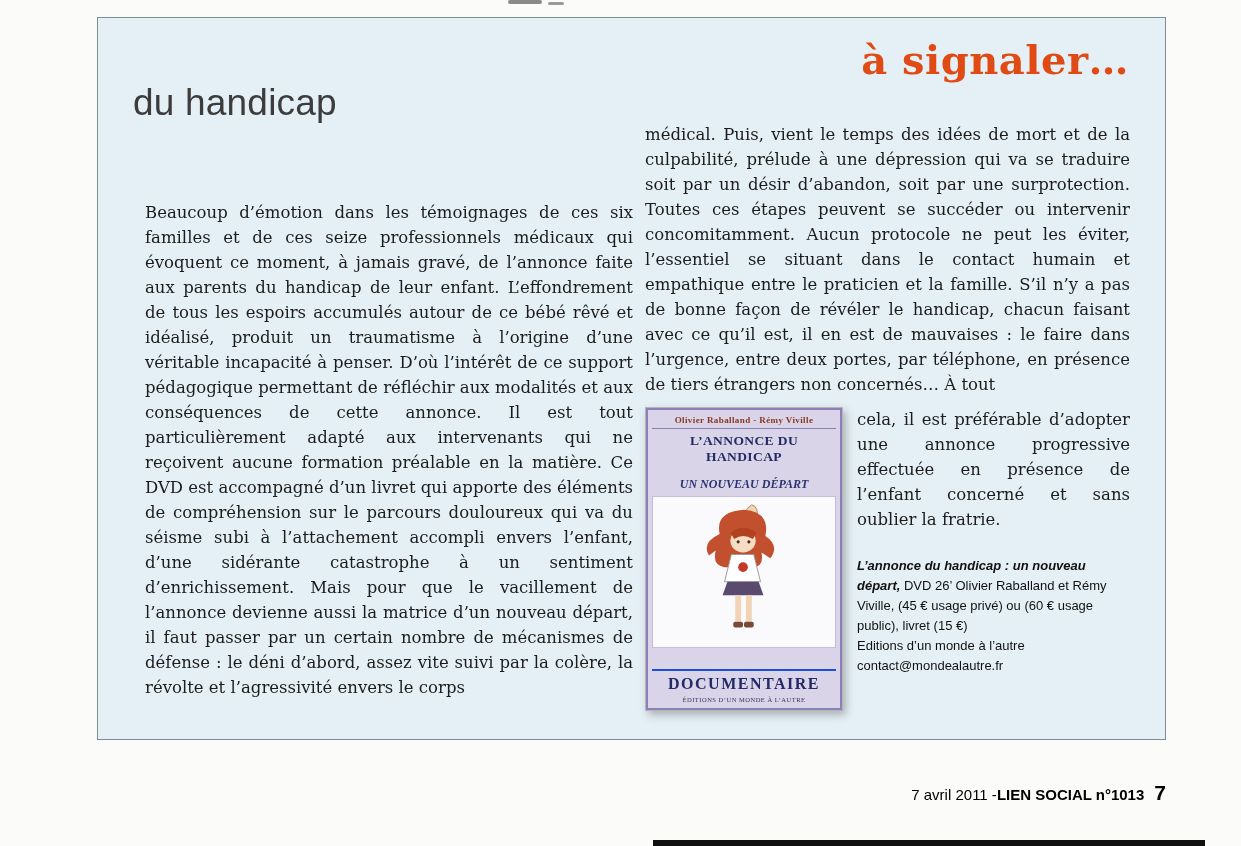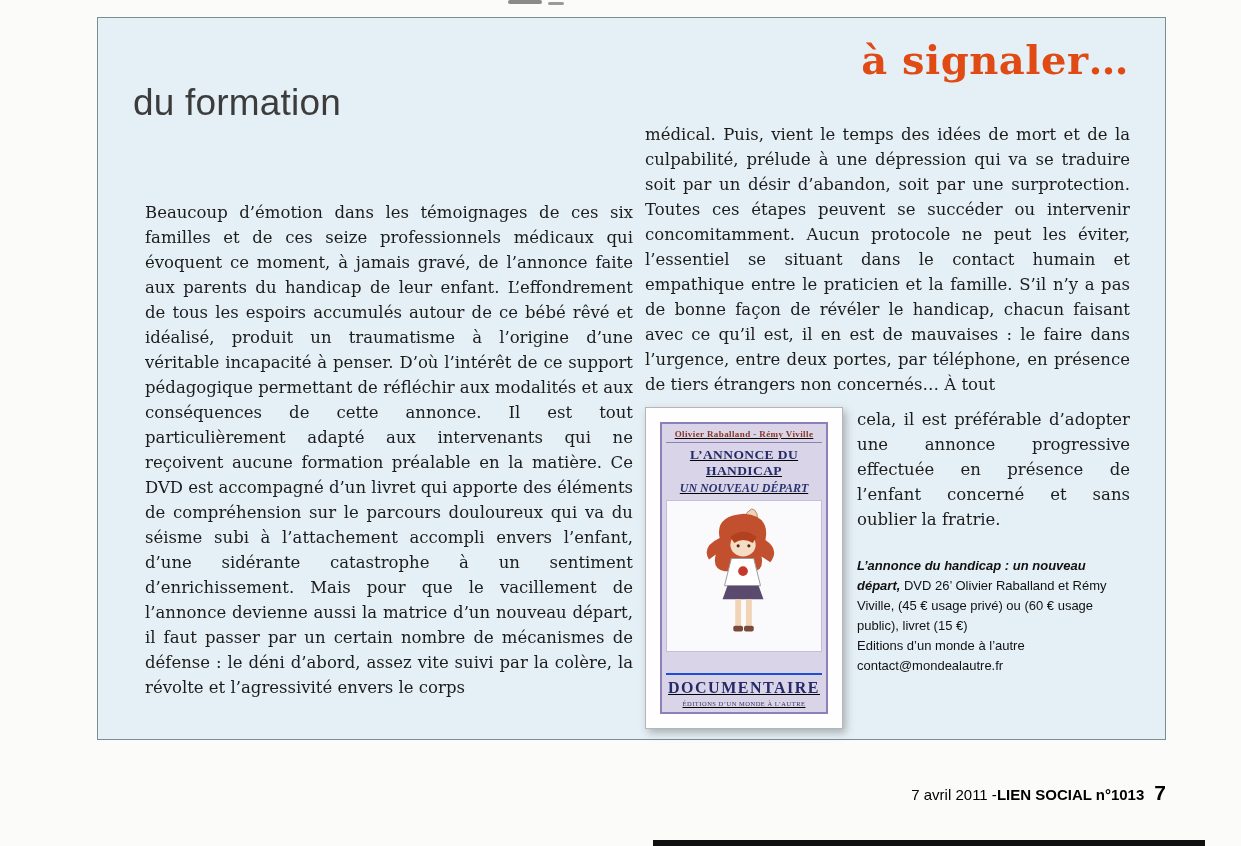--- a/index.html
+++ b/index.html
@@ -106,23 +106,22 @@
     align-items: flex-start;
   }
 
   
   .dvd-cover {
     flex: 0 0 198px;
     width: 198px;
     background: #fefefe;
     border: 1px solid #b5b5b5;
     box-shadow: 3px 4px 8px rgba(60,60,60,0.35);
-    padding: 14px;
+    padding: 0;
     box-sizing: border-box;
-    text-decoration: underline;
   }
   .dvd-inner {
     border: 2px solid #8d80b8;
     background: #d9d4e8;
     padding: 5px 4px 4px 4px;
     text-align: center;
   }
   .dvd-authors {
     font-family: "Liberation Serif", serif;
     font-size: 9px;
@@ -139,21 +138,21 @@
     letter-spacing: 0.4px;
     color: #232a66;
     margin-top: 4px;
   }
   .dvd-subtitle {
     font-family: "Liberation Serif", serif;
     font-style: italic;
     font-weight: bold;
     font-size: 12px;
     color: #2b3370;
-    margin-top: 2px;
+    margin-top: 12px;
     margin-bottom: 4px;
   }
   .dvd-art {
     background: #faf9fb;
     border: 1px solid #c5bed8;
     height: 150px;
     display: flex;
     align-items: center;
     justify-content: center;
     overflow: hidden;
@@ -220,21 +219,21 @@
 <body>
 
 <div class="scan-mark-top"></div>
 <div class="scan-mark-top2"></div>
 
 <div class="panel">
 
   <div class="section-label">à signaler…</div>
 
   <div class="article-title">
-    <div>du formation</div>
+    <div>du handicap</div>
   </div>
 
   <div class="col-left">
     <p class="body-text">Beaucoup d’émotion dans les témoignages de ces six familles et de ces seize professionnels médicaux qui évoquent ce moment, à jamais gravé, de l’annonce faite aux parents du handicap de leur enfant. L’effondrement de tous les espoirs accumulés autour de ce bébé rêvé et idéalisé, produit un traumatisme à l’origine d’une véritable incapacité à penser. D’où l’intérêt de ce support pédagogique permettant de réfléchir aux modalités et aux conséquences de cette annonce. Il est tout particulièrement adapté aux intervenants qui ne reçoivent aucune formation préalable en la matière. Ce DVD est accompagné d’un livret qui apporte des éléments de compréhension sur le parcours douloureux qui va du séisme subi à l’attachement accompli envers l’enfant, d’une sidérante catastrophe à un sentiment d’enrichissement. Mais pour que le vacillement de l’annonce devienne aussi la matrice d’un nouveau départ, il faut passer par un certain nombre de mécanismes de défense : le déni d’abord, assez vite suivi par la colère, la révolte et l’agressivité envers le corps</p>
   </div>
 
   <div class="col-right">
     <p class="body-text">médical. Puis, vient le temps des idées de mort et de la culpabilité, prélude à une dépression qui va se traduire soit par un désir d’abandon, soit par une surprotection. Toutes ces étapes peuvent se succéder ou intervenir concomitamment. Aucun protocole ne peut les éviter, l’essentiel se situant dans le contact humain et empathique entre le praticien et la famille. S’il n’y a pas de bonne façon de révéler le handicap, chacun faisant avec ce qu’il est, il en est de mauvaises : le faire dans l’urgence, entre deux portes, par téléphone, en présence de tiers étrangers non concernés… À tout</p>
 
     <div class="wrap-row">

